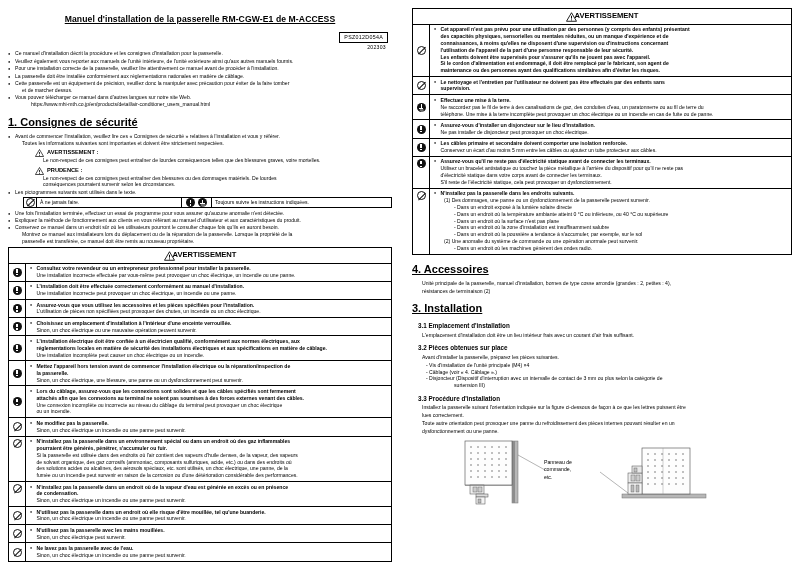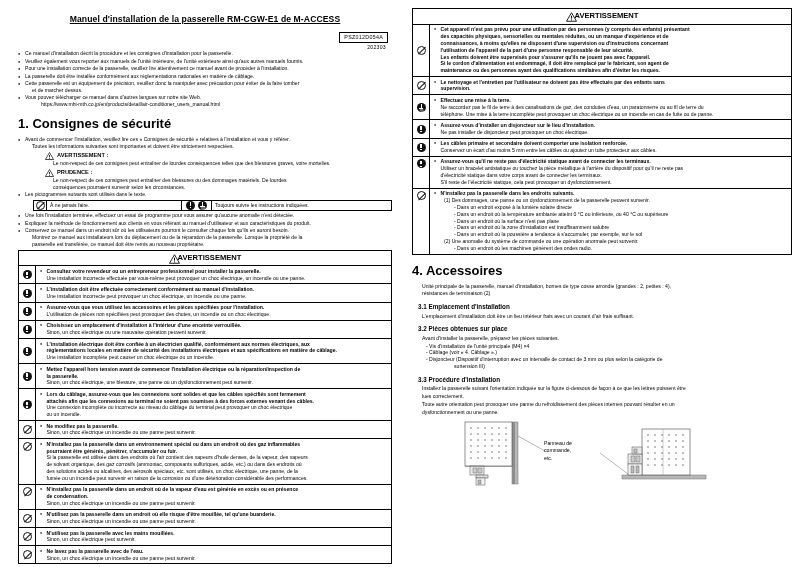--- a/index.html
+++ b/index.html
@@ -8,21 +8,21 @@
     width: 802px; height: 567px;
     background: #ffffff;
     font-family: "Liberation Sans", sans-serif;
     color: #000000;
     font-size: 5.1px;
     line-height: 1.34;
     overflow: hidden;
   }
   .page { position: relative; width: 802px; height: 567px; display: flex; }
   .col { position: relative; }
-  .col-left { width: 400px; padding: 10px 8px 0 18px; }
+  .col-left { width: 400px; padding: 10px 8px 0 8px; }
   .col-right { width: 402px; padding: 8px 10px 0 12px; }
 
   
   .doc-title {
     text-align: center;
     font-size: 8.6px;
     font-weight: bold;
     text-decoration: underline;
     letter-spacing: 0.1px;
     margin: 4px 0 0 0;
@@ -48,21 +48,22 @@
   ul.blist > li::before {
     content: "\25CF";
     position: absolute; left: 0; top: 0;
     font-size: 3.9px; line-height: 1.8;
   }
   .sub { padding-left: 7px; display: block; }
   .url { padding-left: 16px; display: block; }
 
   
   .h1 {
-    font-size: 13px; font-weight: bold;
+    font-size: 11px; font-weight: bold;
+    text-decoration: underline;
     margin: 7px 0 3.5px 0;
   }
   .h2 { font-size: 6.3px; font-weight: bold; margin: 6px 0 1px 0; padding-left: 6px; }
   .h2-body { padding-left: 10px; margin-bottom: 1px; }
   .h2-body2 { padding-left: 14px; }
 
   
   .inl-head {
     display: flex; align-items: center; gap: 3px;
     font-weight: bold; font-size: 5.7px;
@@ -489,20 +490,21 @@
           <div class="tb-num">(2) Une anomalie du système de commande ou une opération anormale peut survenir.</div>
           <div class="tb3">- Dans un endroit où les machines génèrent des ondes radio.</div>
         </div>
       </div>
     </div>
 
     <div class="h1">4. Accessoires</div>
     <div class="h2-body">Unité principale de la passerelle, manuel d'installation, bornes de type cosse arrondie (grandes : 2, petites : 4),</div>
     <div class="h2-body">résistances de terminaison (2)</div>
 
+    <div class="h1">3. Installation</div>
 
     <div class="h2">3.1 Emplacement d'installation</div>
     <div class="h2-body">L'emplacement d'installation doit être un lieu intérieur frais avec un courant d'air frais suffisant.</div>
 
     <div class="h2">3.2 Pièces obtenues sur place</div>
     <div class="h2-body">Avant d'installer la passerelle, préparez les pièces suivantes.</div>
     <div class="h2-body2">- Vis d'installation de l'unité principale (M4) ×4</div>
     <div class="h2-body2">- Câblage (voir « 4. Câblage ».)</div>
     <div class="h2-body2">- Disjoncteur (Dispositif d'interruption avec un intervalle de contact de 3 mm ou plus selon la catégorie de</div>
     <div class="h2-body2" style="padding-left:42px">surtension III)</div>

